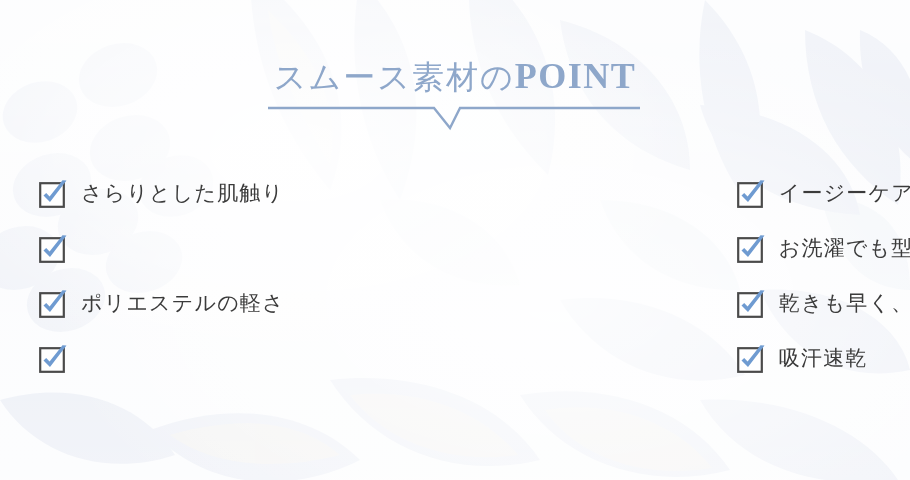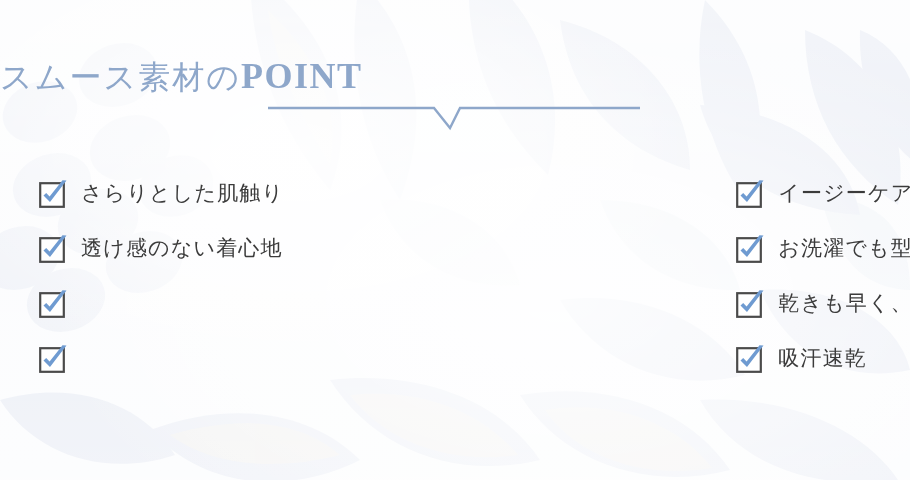--- a/index.html
+++ b/index.html
@@ -44,21 +44,21 @@
       linear-gradient(to bottom, rgba(255,255,255,0.55) 0%, rgba(255,255,255,0.30) 45%, rgba(255,255,255,0.50) 100%);
   }
 
   
   #title-block {
     position: absolute;
     left: 0;
     top: 58px;
     width: 910px;
     z-index: 3;
-    text-align: left;
+    text-align: center;
   }
   #title-text {
     display: inline-block;
     color: #8ea7ca;
     white-space: nowrap;
     line-height: 1;
   }
   #title-jp {
     font-family: "Liberation Serif", "DejaVu Serif", serif;
     font-size: 32px;
@@ -191,29 +191,29 @@
         </span>
         <span class="check-item-label">さらりとした肌触り</span>
       </div>
       <div class="check-item">
         <span class="check-box">
           <svg width="31" height="31" viewBox="0 0 31 31" aria-hidden="true">
             <rect x="2.2" y="5.2" width="23.6" height="23.6" fill="#ffffff" stroke="#4a4a4a" stroke-width="2.2"></rect>
             <path d="M 5.5 17.5 L 12 24 L 28.5 2.5 L 24.5 2.2 L 11.6 18.6 L 8.2 15.0 Z" fill="#6f9bd1"></path>
           </svg>
         </span>
-        <span class="check-item-label">透け感のない着心地</span>
-      </div>
-      <div class="check-item">
-        <span class="check-box">
-          <svg width="31" height="31" viewBox="0 0 31 31" aria-hidden="true">
-            <rect x="2.2" y="5.2" width="23.6" height="23.6" fill="#ffffff" stroke="#4a4a4a" stroke-width="2.2"></rect>
-            <path d="M 5.5 17.5 L 12 24 L 28.5 2.5 L 24.5 2.2 L 11.6 18.6 L 8.2 15.0 Z" fill="#6f9bd1"></path>
-          </svg>
-        </span>
+      </div>
+      <div class="check-item">
+        <span class="check-box">
+          <svg width="31" height="31" viewBox="0 0 31 31" aria-hidden="true">
+            <rect x="2.2" y="5.2" width="23.6" height="23.6" fill="#ffffff" stroke="#4a4a4a" stroke-width="2.2"></rect>
+            <path d="M 5.5 17.5 L 12 24 L 28.5 2.5 L 24.5 2.2 L 11.6 18.6 L 8.2 15.0 Z" fill="#6f9bd1"></path>
+          </svg>
+        </span>
+        <span class="check-item-label">ポリエステルの軽さ</span>
       </div>
       <div class="check-item">
         <span class="check-box">
           <svg width="31" height="31" viewBox="0 0 31 31" aria-hidden="true">
             <rect x="2.2" y="5.2" width="23.6" height="23.6" fill="#ffffff" stroke="#4a4a4a" stroke-width="2.2"></rect>
             <path d="M 5.5 17.5 L 12 24 L 28.5 2.5 L 24.5 2.2 L 11.6 18.6 L 8.2 15.0 Z" fill="#6f9bd1"></path>
           </svg>
         </span>
       </div>
     </div>

